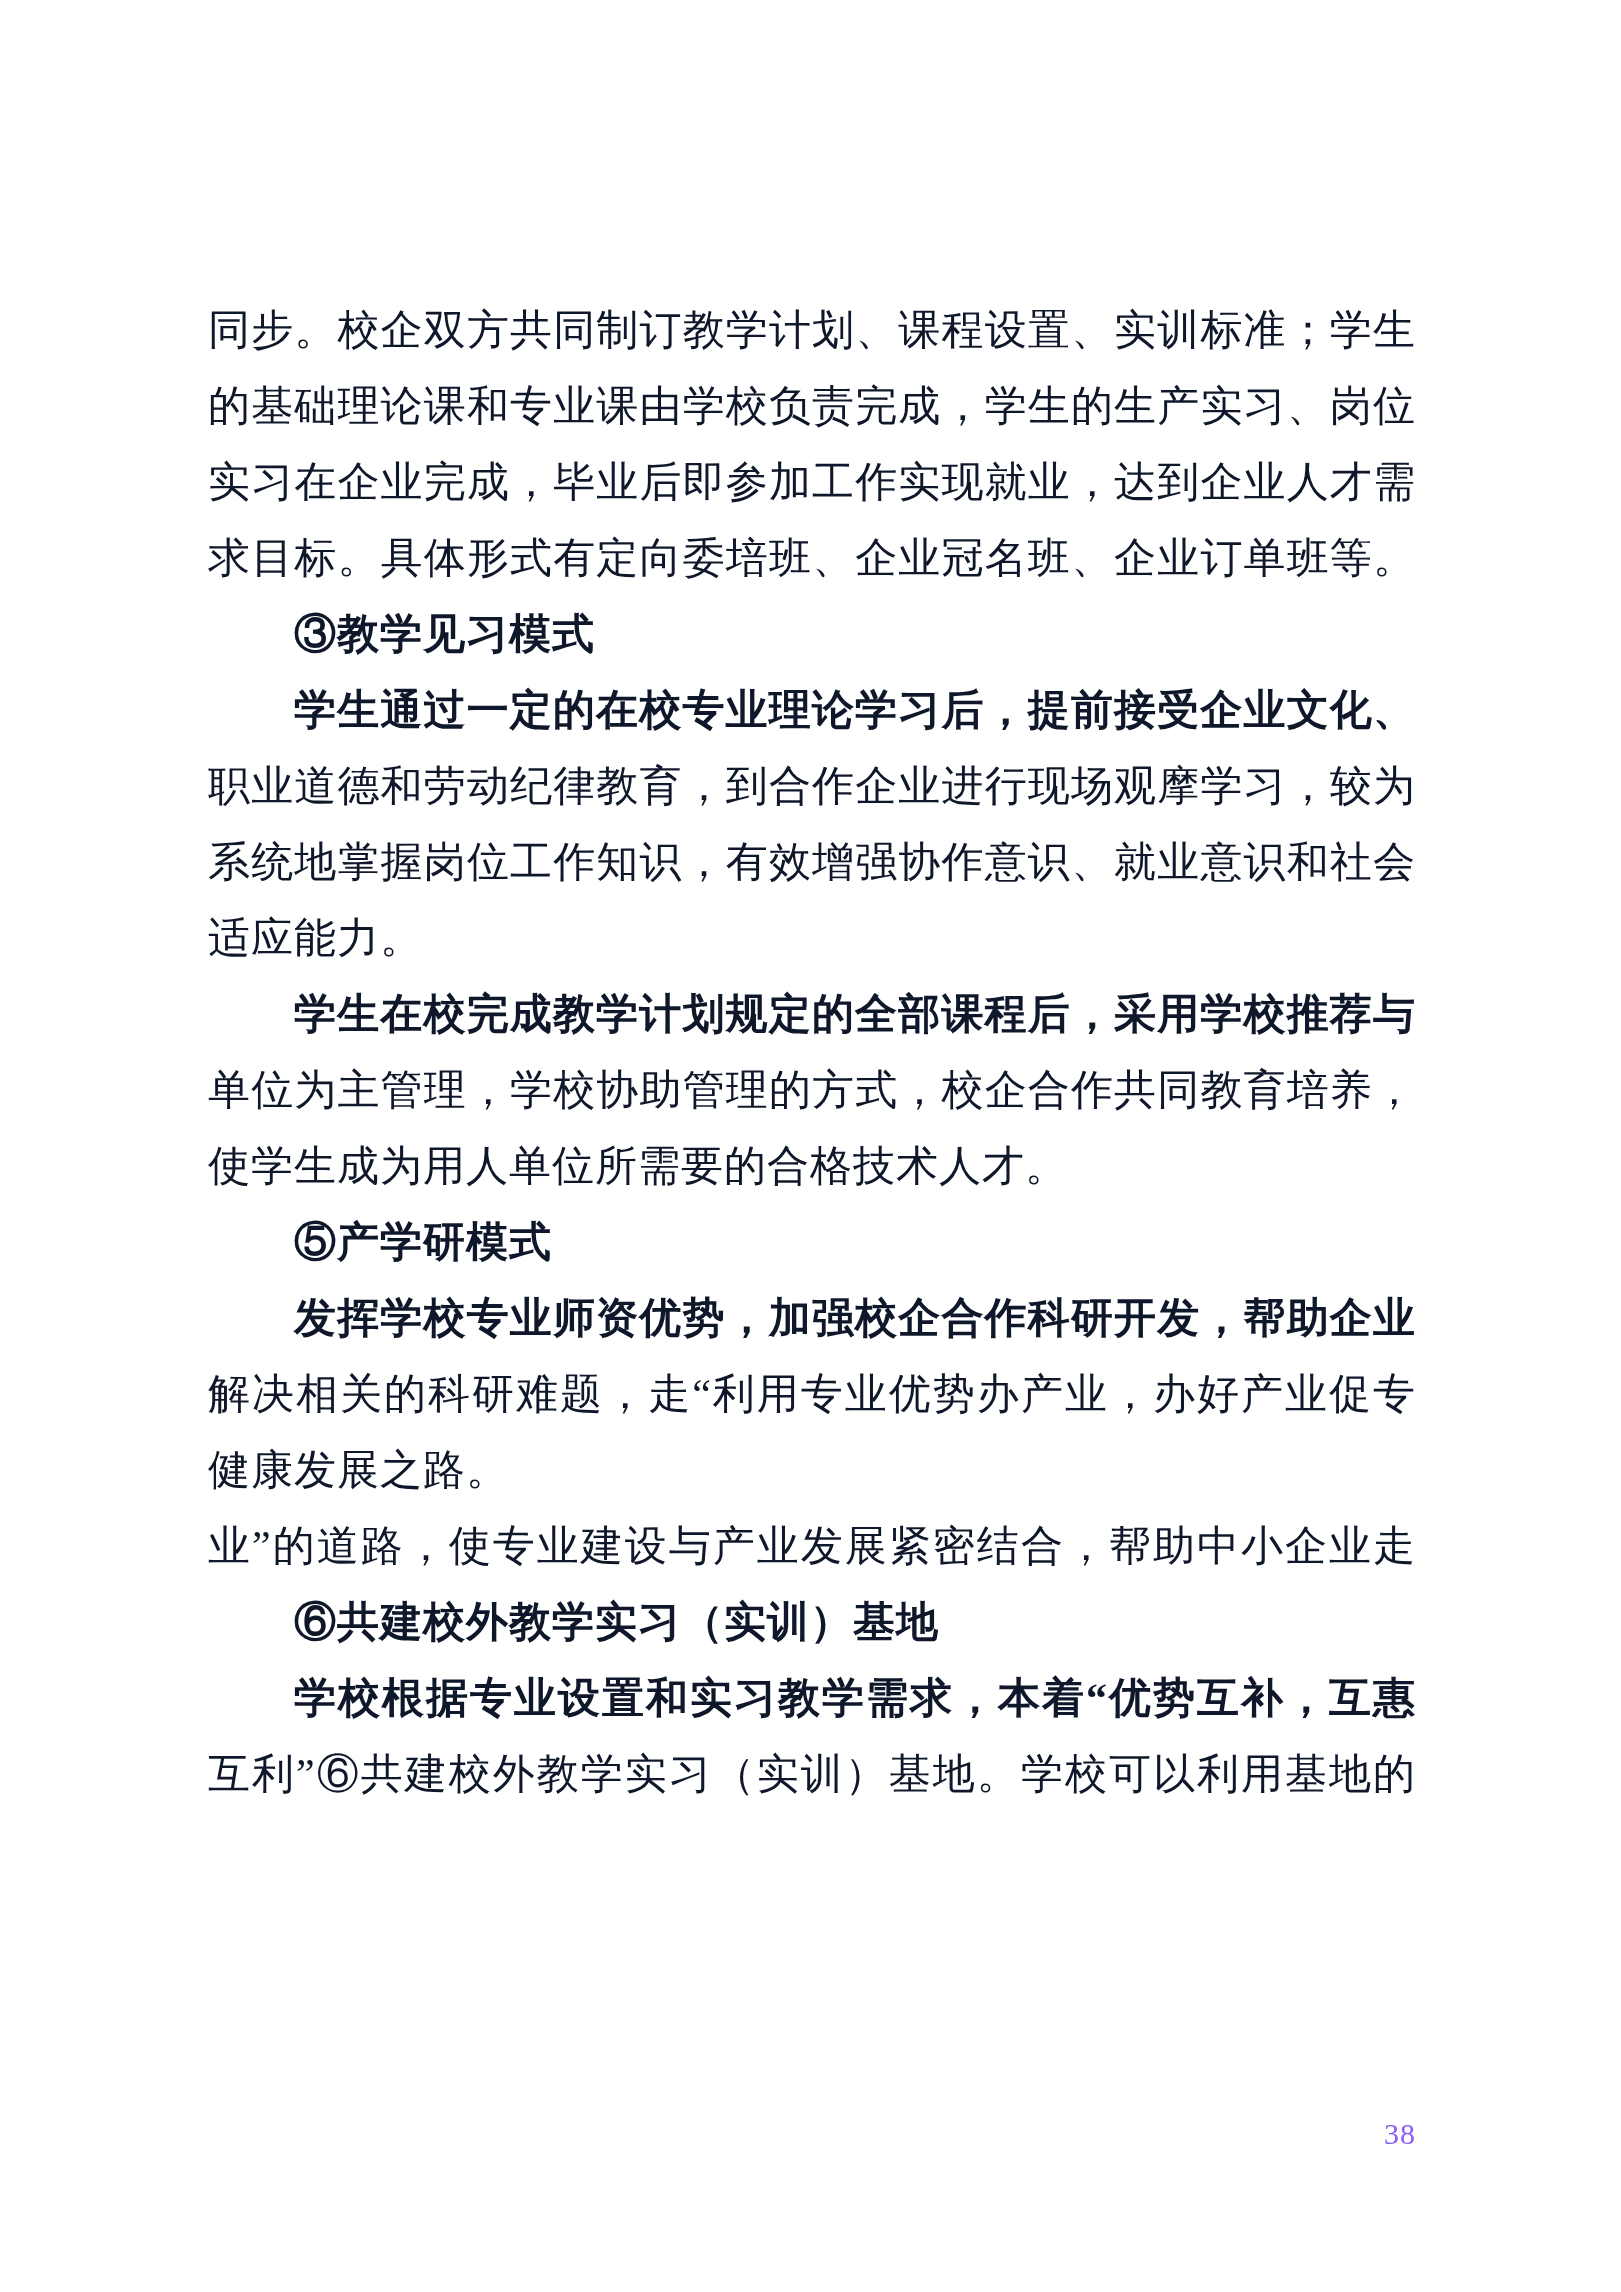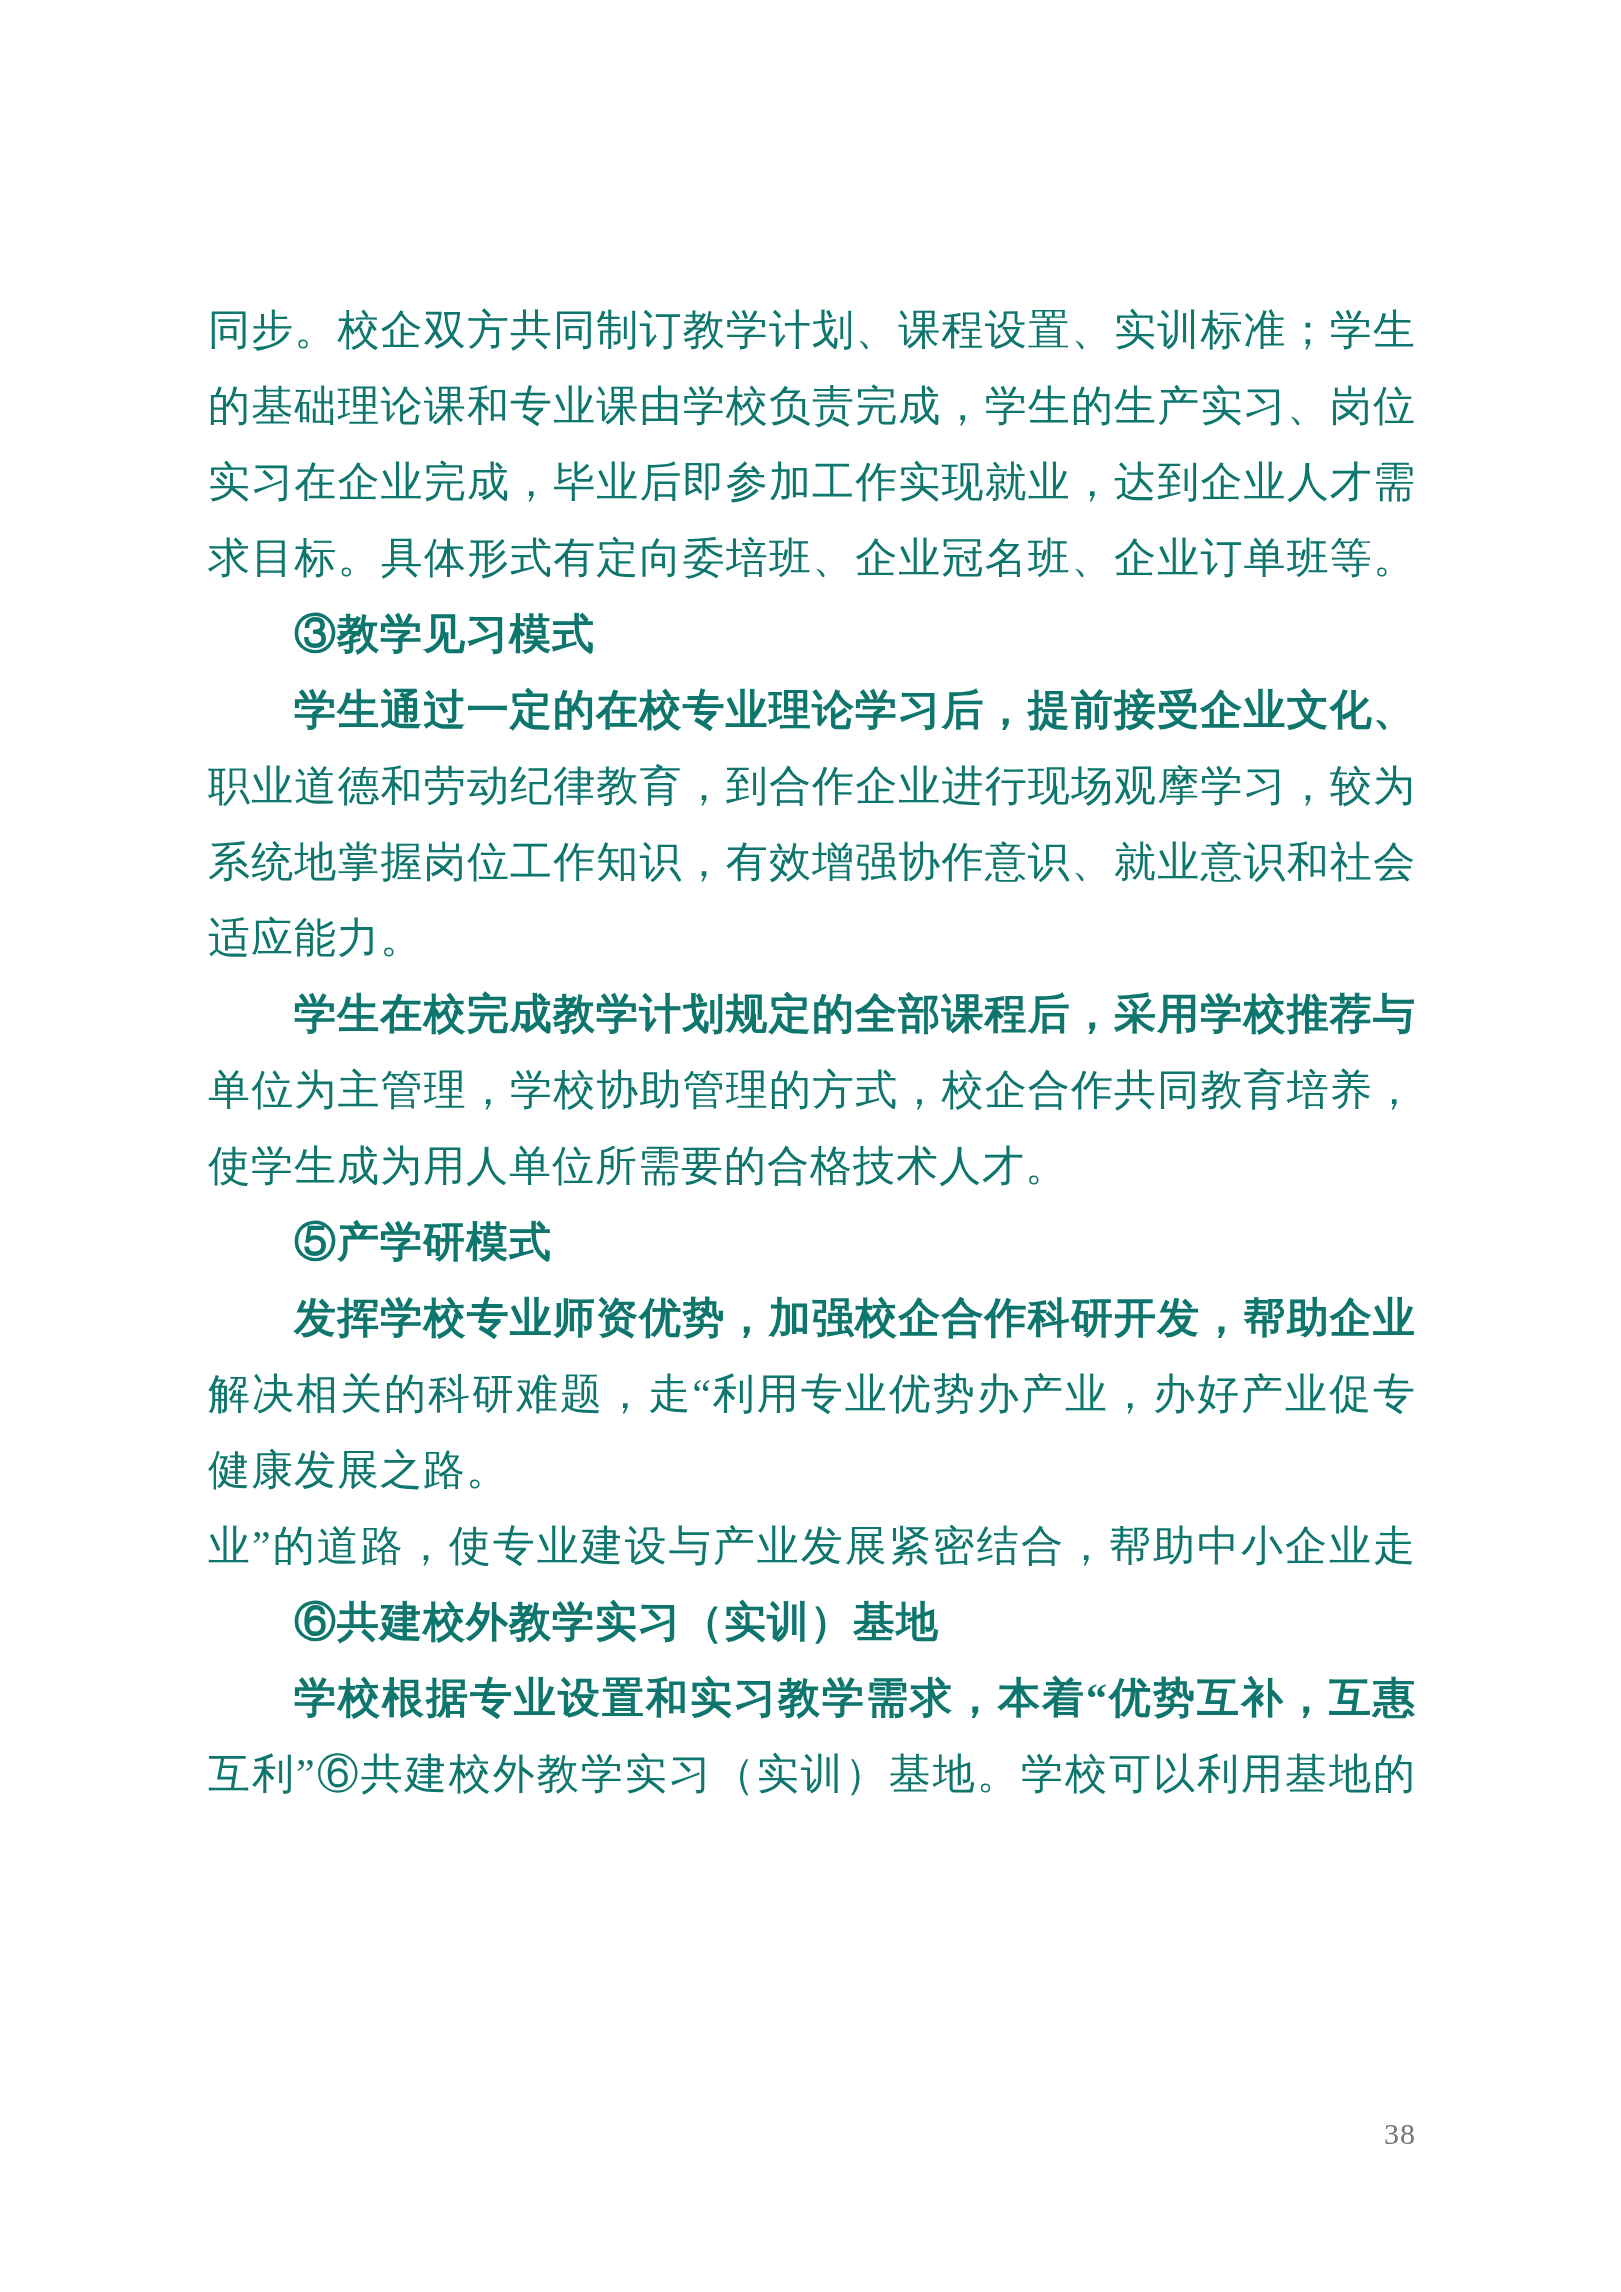--- a/index.html
+++ b/index.html
@@ -19,40 +19,40 @@
   .text-block {
     position: absolute;
     left: 208px;
     top: 292px;
     width: 1208px;
   }
   .text-line {
     font-size: 42px;
     line-height: 76px;
     letter-spacing: 1px;
-    color: #0f766e;
+    color: #0f172a;
     white-space: normal;
     overflow: visible;
   }
   .text-line.justify {
     text-align: justify;
     text-align-last: justify;
     text-justify: inter-ideograph;
   }
   .text-line.indent {
     text-indent: 86px;
     font-weight: bold;
   }
   .page-number {
     position: absolute;
     left: 1384px;
     top: 2117px;
     font-size: 30px;
     letter-spacing: 1px;
-    color: #737373;
+    color: #8b5cf6;
   }
 </style>
 </head>
 <body>
 
 <main class="page">
   <div class="text-block" id="body-text">
       <div class="text-line justify">同步。校企双方共同制订教学计划、课程设置、实训标准；学生</div>
       <div class="text-line justify">的基础理论课和专业课由学校负责完成，学生的生产实习、岗位</div>
       <div class="text-line justify">实习在企业完成，毕业后即参加工作实现就业，达到企业人才需</div>

